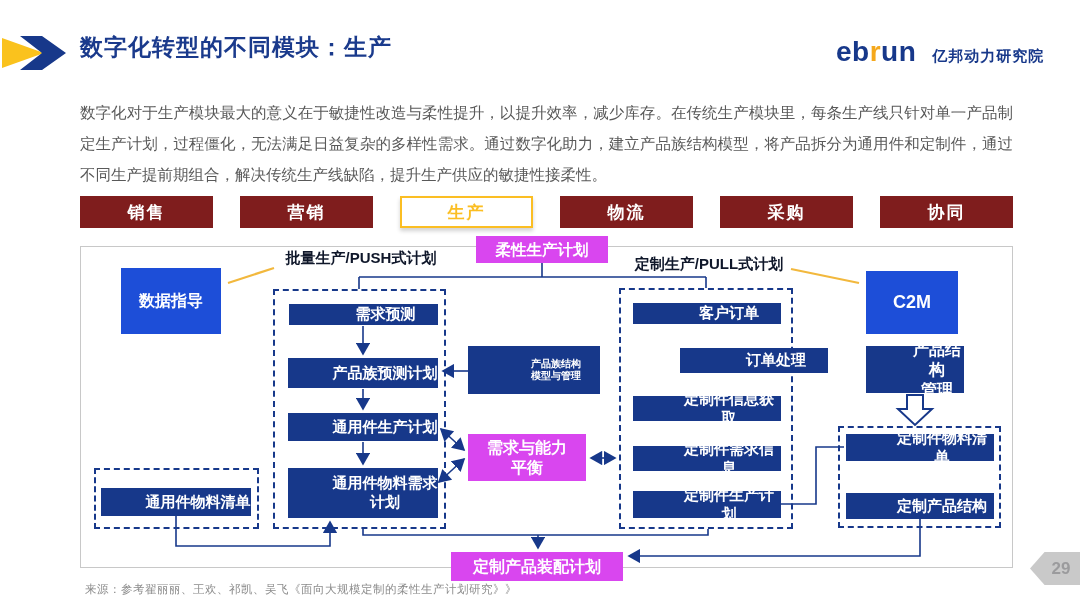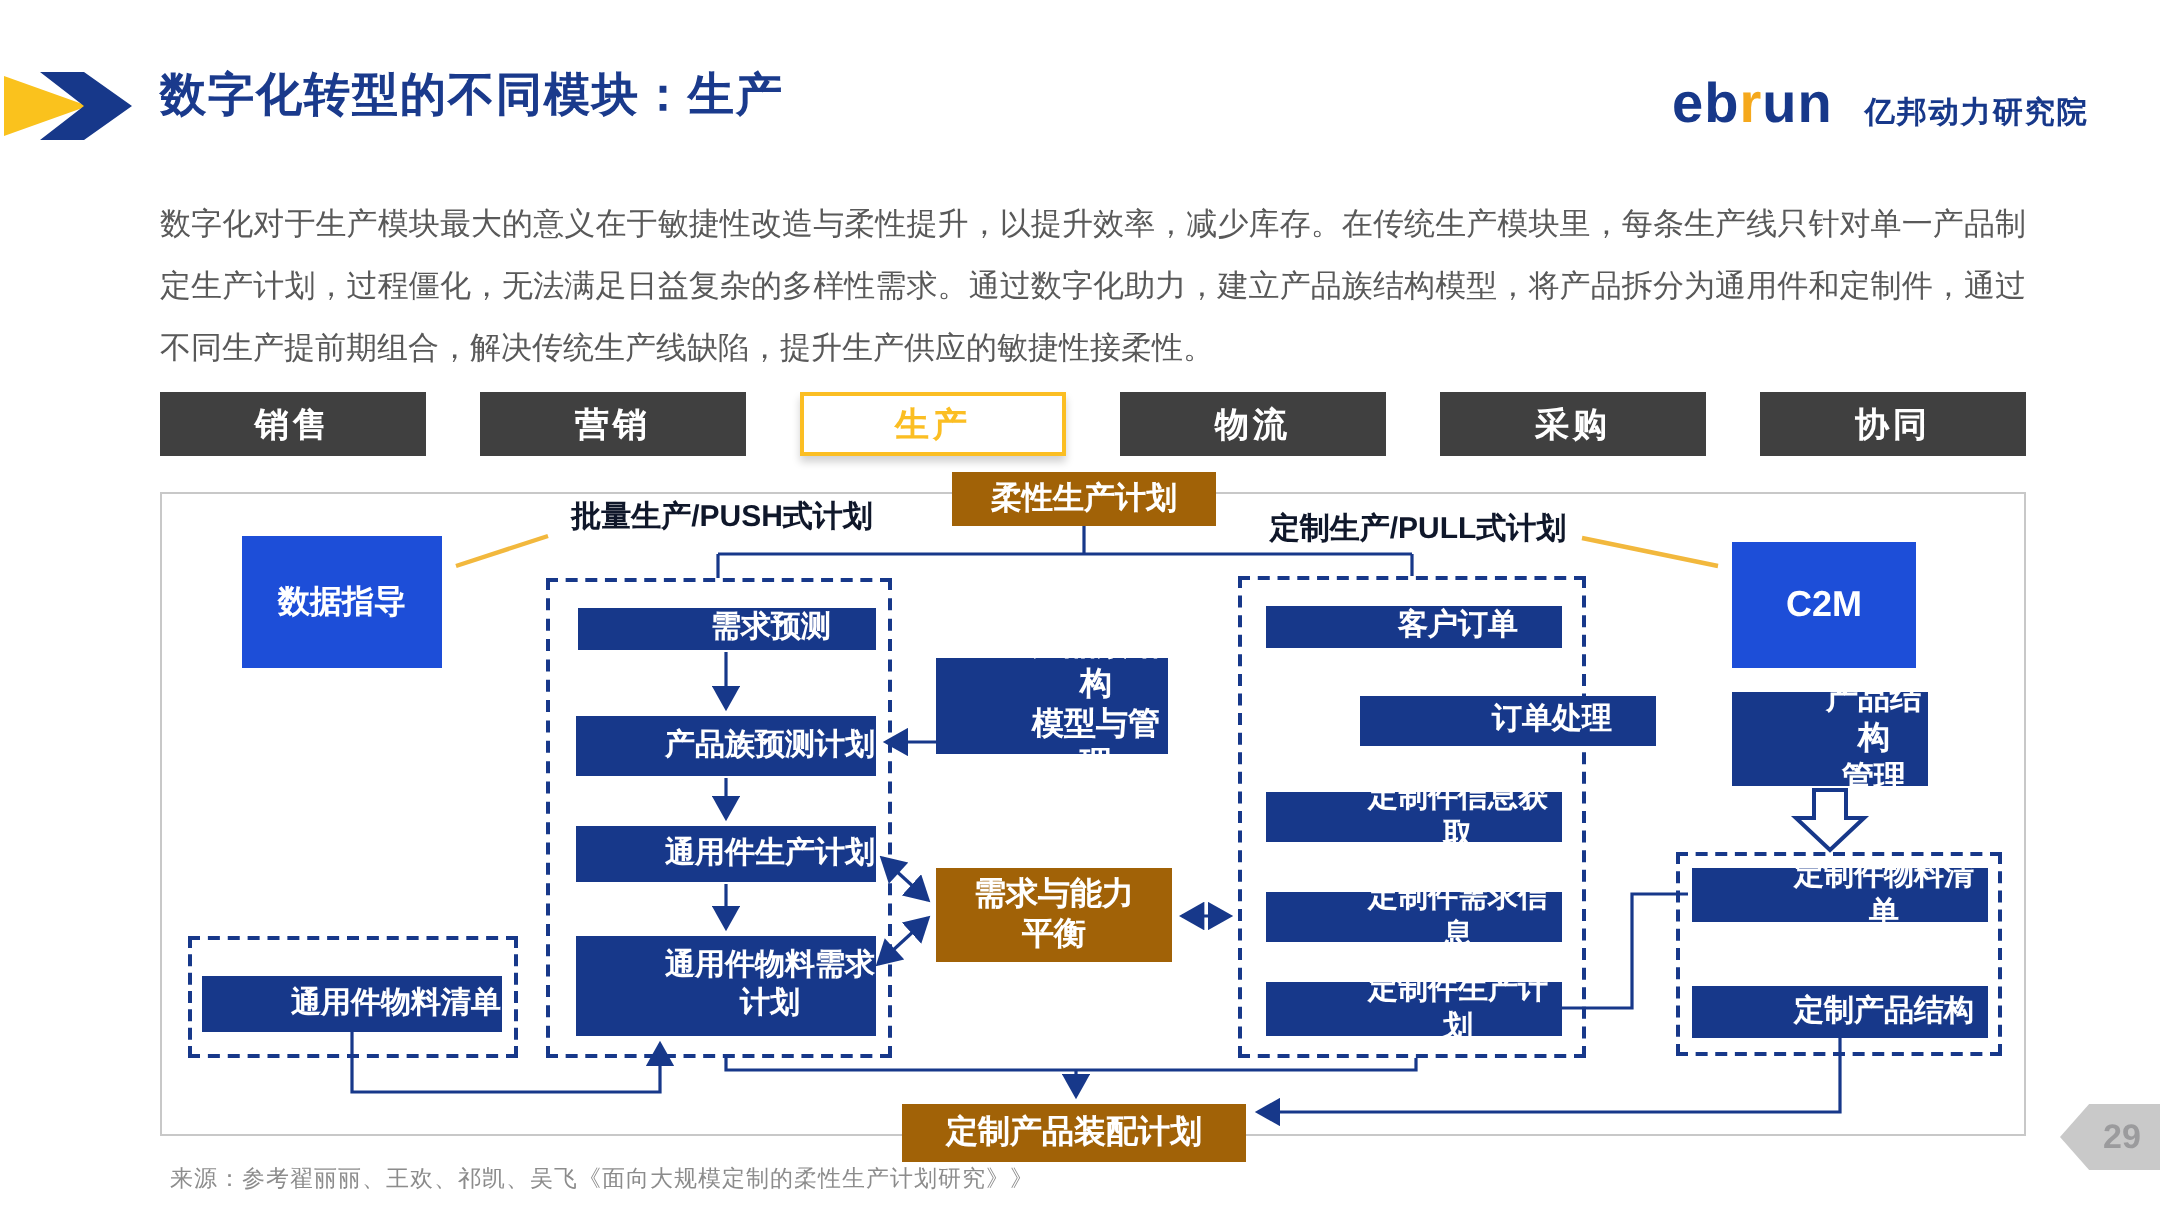--- a/index.html
+++ b/index.html
@@ -15,30 +15,30 @@
   #logo { left:836px; top:36px; display:flex; align-items:baseline; }
   .logo-latin { font-size:28px; font-weight:bold; color:#17388A; letter-spacing:0.5px; }
   .logo-accent { color:#F5A81C; }
   .logo-cn { font-size:15px; font-weight:bold; color:#17388A; margin-left:16px; letter-spacing:1px; }
 
   
   #intro { left:80px; top:97px; width:933px; font-size:15.5px; line-height:31px; color:#595959; text-align:justify; }
 
   
   #tabs { left:80px; top:196px; width:933px; height:32px; display:flex; justify-content:space-between; }
-  .tab { width:133px; height:32px; background:#404040; color:#ffffff; font-size:17px; font-weight:bold;
+  .tab { width:133px; height:32px; background:#7f1d1d; color:#ffffff; font-size:17px; font-weight:bold;
          display:flex; align-items:center; justify-content:center; letter-spacing:2px; cursor:pointer; }
   .tab.active { background:#ffffff; color:#FBBE23; border:2px solid #FBBE23; box-shadow:0 3px 4px rgba(0,0,0,.18); }
 
   
   #diagram { left:80px; top:246px; width:933px; height:322px; border:1px solid #C8C8C8; overflow:visible; }
   #diagram > div { position:absolute; }
   .navy { background:#17388A; color:#fff; font-weight:bold; font-size:15px;
           display:flex; align-items:center; justify-content:center; text-align:center; line-height:1.25; white-space:pre-line;padding-left:44px; }
-  .grayb { background:#a16207; color:#fff; font-weight:bold; font-size:15.5px;
+  .grayb { background:#d946ef; color:#fff; font-weight:bold; font-size:15.5px;
            display:flex; align-items:center; justify-content:center; text-align:center; line-height:1.25; white-space:pre-line; }
   .yellowb { background:#1d4ed8; color:#fff; font-weight:bold; font-size:16px;
              display:flex; align-items:center; justify-content:center; text-align:center; }
   .dashedbox { border:2px dashed #17388A; background:transparent; }
   .flowlabel { color:#0f172a; font-size:15px; font-weight:bold; text-align:center; }
 
   
   #source { left:85px; top:582px; font-size:11.5px; color:#8C8C8C; letter-spacing:0.5px; }
   #page-tag { left:1030px; top:552px; width:52px; height:33px; background:#C9C9C9;
               clip-path:polygon(0 50%, 28% 0, 100% 0, 100% 100%, 28% 100%);
@@ -115,21 +115,21 @@
   <div class="dashedbox" style="left:538px;top:41px;width:174px;height:241px;"></div>
   <div class="dashedbox" style="left:757px;top:179px;width:163px;height:102px;"></div>
   <div class="dashedbox" style="left:13px;top:221px;width:165px;height:61px;"></div>
 
   <div class="navy" style="left:208px;top:57px;width:149px;height:21px;">需求预测</div>
   <div class="navy" style="left:207px;top:111px;width:150px;height:30px;">产品族预测计划</div>
   <div class="navy" style="left:207px;top:166px;width:150px;height:28px;">通用件生产计划</div>
   <div class="navy" style="left:207px;top:221px;width:150px;height:50px;">通用件物料需求
 计划</div>
 
-  <div class="navy" style="left:387px;top:82px;width:116px;height:48px;font-size:16px;">产品族结构
+  <div class="navy" style="left:387px;top:99px;width:132px;height:48px;font-size:10px;">产品族结构
 模型与管理</div>
   <div class="grayb" style="left:387px;top:187px;width:118px;height:47px;font-size:16px;">需求与能力
 平衡</div>
 
   <div class="navy" style="left:552px;top:56px;width:148px;height:21px;">客户订单</div>
   <div class="navy" style="left:552px;top:101px;width:148px;height:25px;margin-left:47px;">订单处理</div>
   <div class="navy" style="left:552px;top:149px;width:148px;height:25px;">定制件信息获取</div>
   <div class="navy" style="left:552px;top:199px;width:148px;height:25px;">定制件需求信息</div>
   <div class="navy" style="left:552px;top:244px;width:148px;height:27px;">定制件生产计划</div>
 

